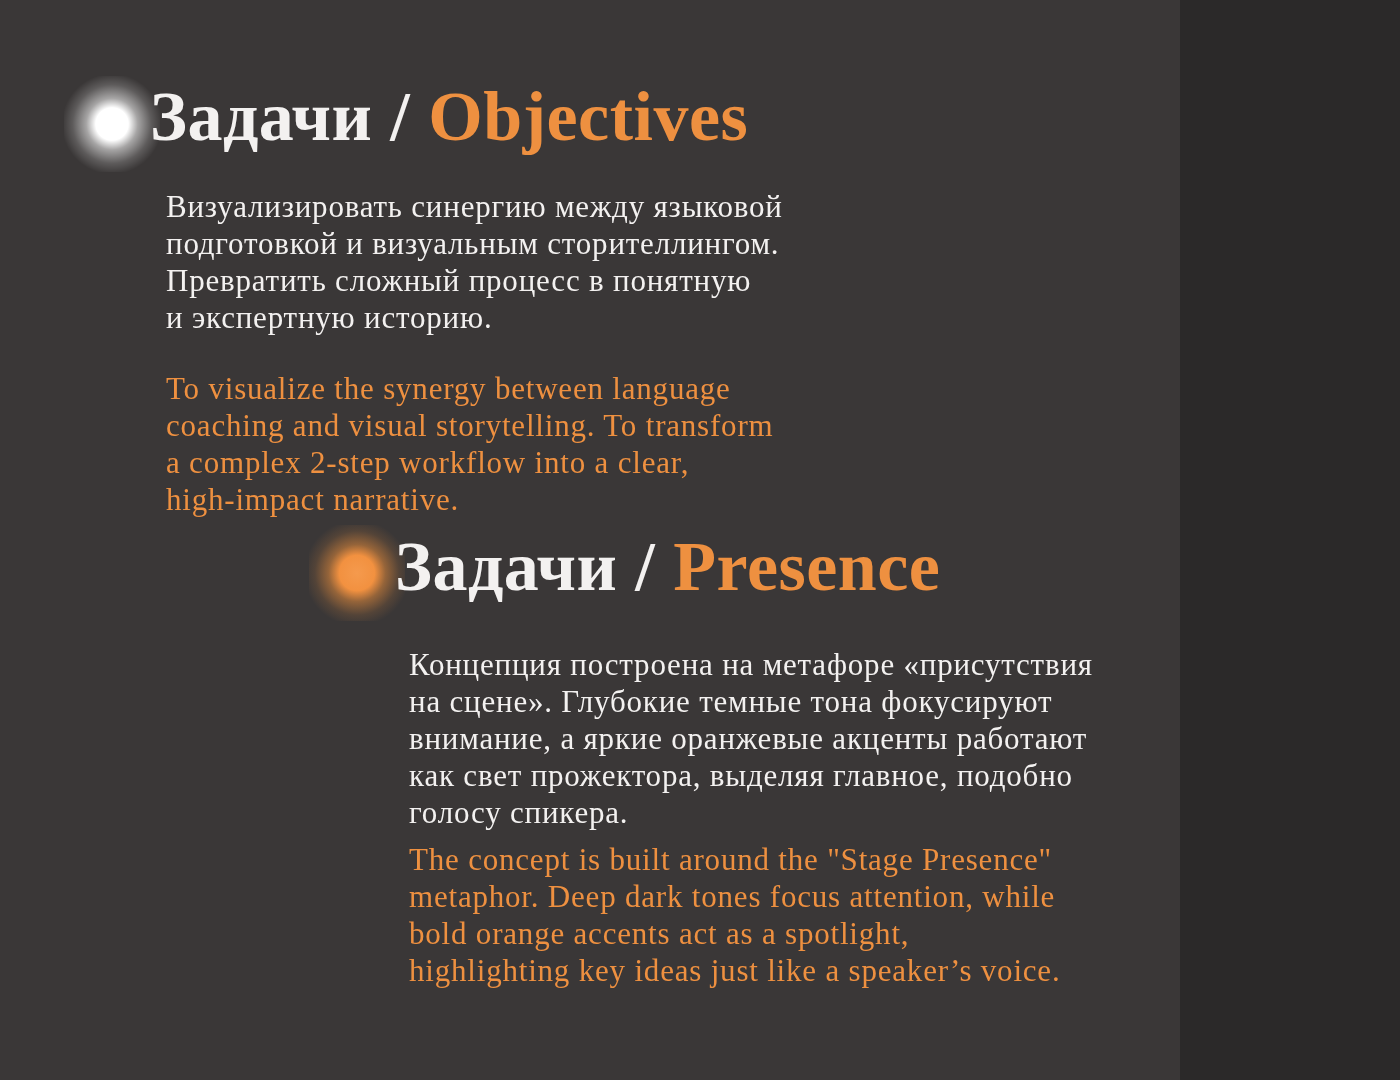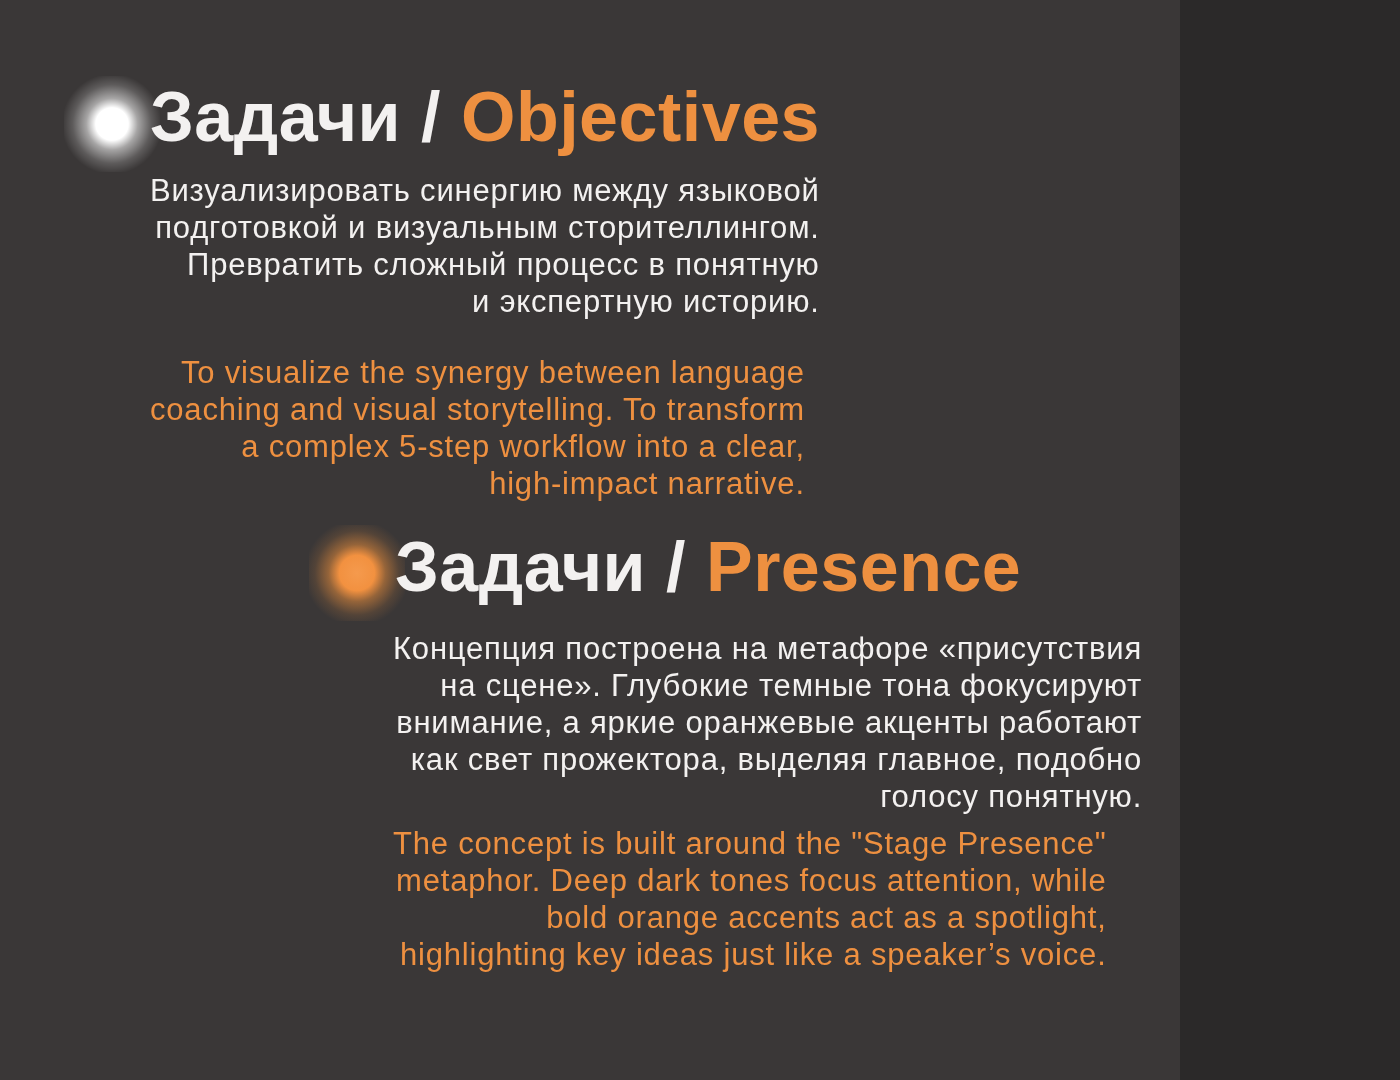--- a/index.html
+++ b/index.html
@@ -8,22 +8,21 @@
     --light: #f3f1f0;
   }
   * { box-sizing: border-box; }
   html, body { margin: 0; padding: 0; background: #2b2929; }
   .canvas {
     position: relative;
     width: 1180px;
     height: 1080px;
     background: var(--bg);
     overflow: hidden;
-    font-family: Liberation Sans, sans-serif;
-    text-align: right;
+    font-family: Liberation Serif, serif;
   }
   .glow-dot {
     position: absolute;
     width: 96px;
     height: 96px;
     pointer-events: none;
   }
   .glow-dot.white {
     left: 64px;
     top: 76px;
@@ -50,21 +49,21 @@
     line-height: 1.0;
     letter-spacing: 0.5px;
     color: var(--light);
     white-space: nowrap;
   }
   h1.title-objectives { left: 150px; top: 82px; }
   h1.title-solution  { left: 395px; top: 532px; }
   .accent-text { color: var(--accent); }
   p.body-text {
     position: absolute;
-    margin: 0;
+    margin: 16px;
     font-size: 31px;
     line-height: 37px;
     letter-spacing: 0.8px;
     white-space: pre-line;
   }
   p.light-text { color: var(--light); }
   p.orange-text { color: var(--accent); }
   .obj-ru { left: 150px; top: 172px; }
   .obj-en { left: 150px; top: 354px; }
   .sol-ru { left: 393px; top: 630px; }
@@ -77,31 +76,31 @@
 
   <section>
     <div class="glow-dot white"></div>
     <h1 class="slide-title title-objectives"><span>Задачи /</span> <span class="accent-text">Objectives</span></h1>
     <p class="body-text light-text obj-ru">Визуализировать синергию между языковой
 подготовкой и визуальным сторителлингом.
 Превратить сложный процесс в понятную
 и экспертную историю.</p>
     <p class="body-text orange-text obj-en">To visualize the synergy between language
 coaching and visual storytelling. To transform
-a complex 5-step workflow into a clear,
+a complex 2-step workflow into a clear,
 high-impact narrative.</p>
   </section>
 
   <section>
     <div class="glow-dot orange"></div>
     <h1 class="slide-title title-solution"><span>Задачи /</span> <span class="accent-text">Presence</span></h1>
     <p class="body-text light-text sol-ru">Концепция построена на метафоре «присутствия
 на сцене». Глубокие темные тона фокусируют
 внимание, а яркие оранжевые акценты работают
 как свет прожектора, выделяя главное, подобно
-голосу понятную.</p>
+голосу спикера.</p>
     <p class="body-text orange-text sol-en">The concept is built around the "Stage Presence"
 metaphor. Deep dark tones focus attention, while
 bold orange accents act as a spotlight,
 highlighting key ideas just like a speaker’s voice.</p>
   </section>
 
 </div>
 
 </body></html>

